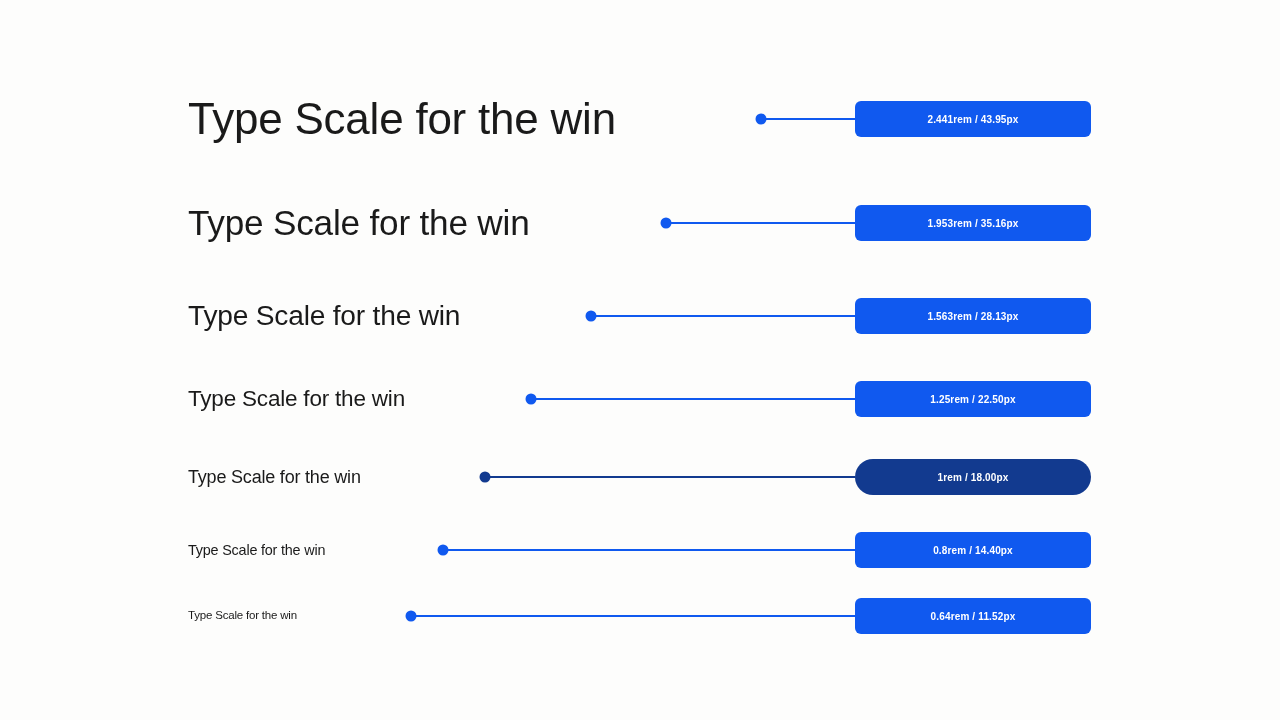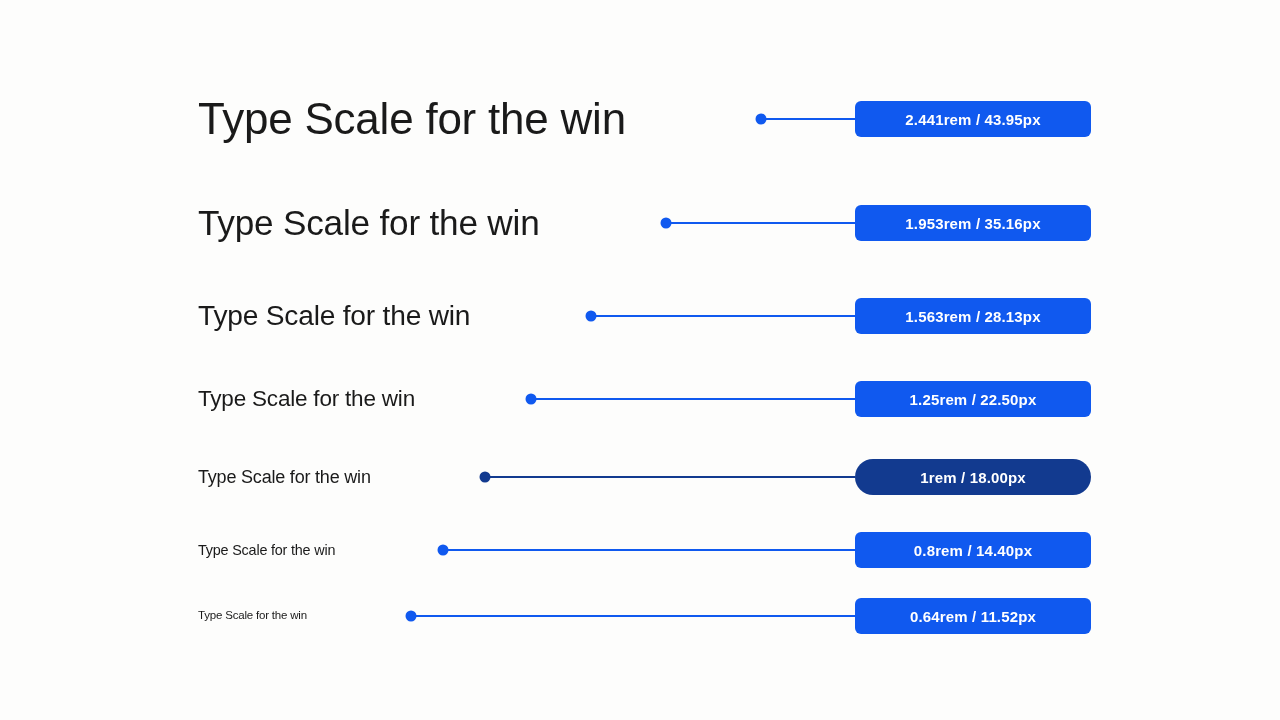--- a/index.html
+++ b/index.html
@@ -20,21 +20,21 @@
   }
   .scale-row {
     position: absolute;
     left: 0;
     width: 1280px;
     height: 0;
   }
   
   .sample-text {
     position: absolute;
-    left: 198px;
+    left: 188px;
     transform: translateY(-50%);
     white-space: nowrap;
     color: #1a1a1a;
     font-family: "Liberation Sans", sans-serif;
     font-weight: 400;
     letter-spacing: -0.2px;
     line-height: 1;
   }
   
   .connector-line {
@@ -53,21 +53,21 @@
   }
   .size-badge {
     position: absolute;
     left: 855px;
     width: 236px;
     height: 36px;
     transform: translateY(-50%);
     border-radius: 6px;
     background: #1059ef;
     color: #ffffff;
-    font-size: 15px;
+    font-size: 10px;
     font-weight: 700;
     letter-spacing: 0.15px;
     display: flex;
     align-items: center;
     justify-content: center;
     box-sizing: border-box;
   }
   
   .scale-row.is-base .connector-line,
   .scale-row.is-base .connector-dot {

